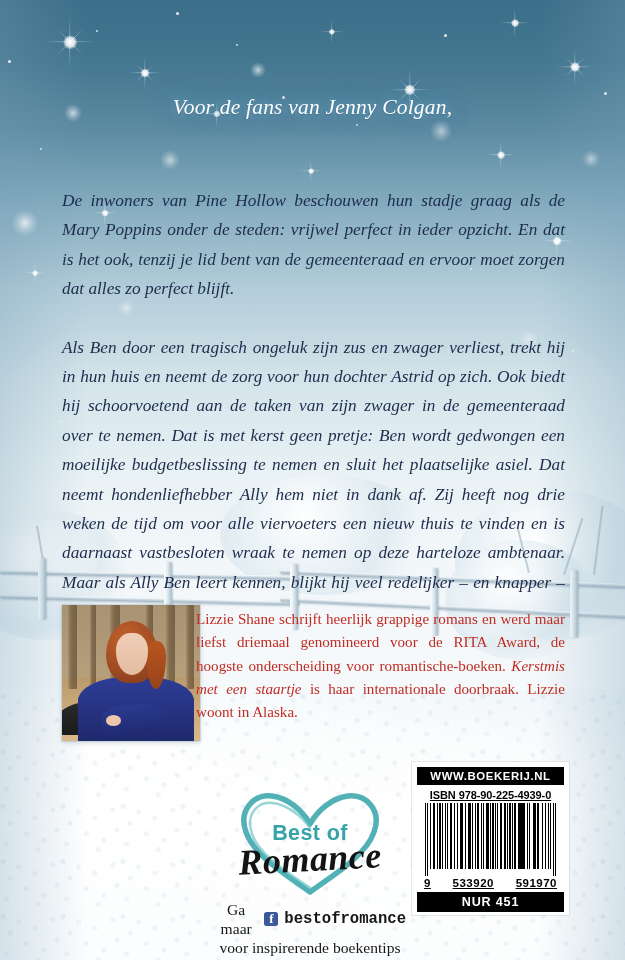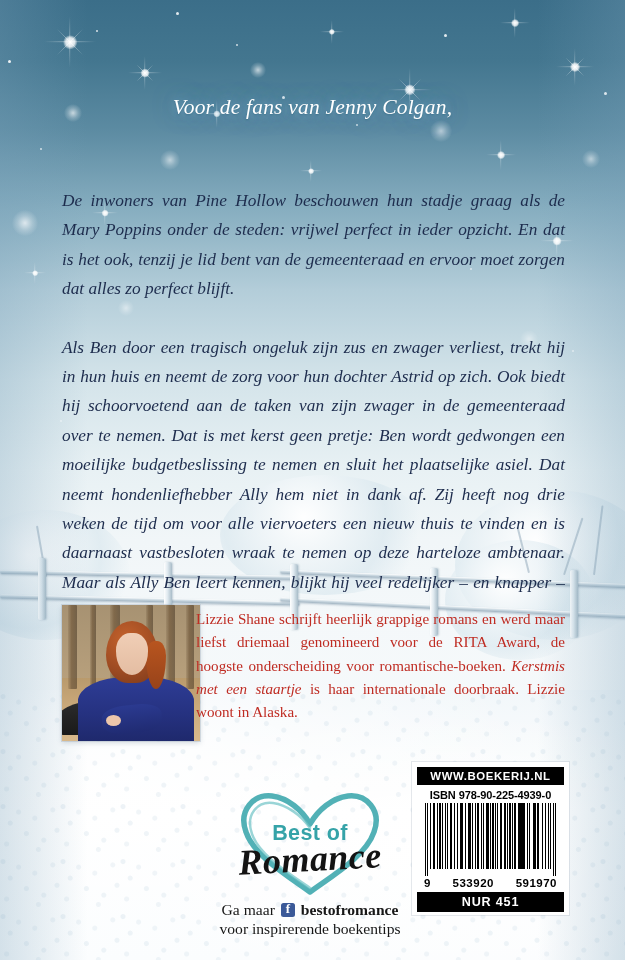--- a/index.html
+++ b/index.html
@@ -195,27 +195,28 @@
   .ga-line1{display:flex;align-items:center;justify-content:center;gap:6px;}
   .fb-icon{
     display:inline-block;width:14px;height:14px;border-radius:2.5px;
     background:#3b5998;position:relative;flex:0 0 auto;
   }
   .fb-icon::after{
     content:"f";position:absolute;left:0;right:0;top:-1.5px;
     color:#fff;font-family:"Liberation Serif", serif;font-weight:700;
     font-size:13px;line-height:16px;text-align:center;
   }
-  .fb-handle{font-weight:700;}
+  .fb-handle{font-weight:700;font-family:Liberation Mono, monospace;}
 
   
   .barcode-block{
     position:absolute;left:412px;top:762px;width:157px;height:153px;
     background:#ffffff;padding:5px 5px 5px 5px;
     box-shadow:0 0 0 1px rgba(150,165,180,.25);
+    text-decoration:underline;
   }
   .bc-url{
     background:#000;color:#fff;text-align:center;
     font-family:"Liberation Sans", sans-serif;font-weight:700;
     font-size:11.4px;letter-spacing:.6px;line-height:18px;height:18px;
   }
   .bc-isbn{
     text-align:center;color:#000;
     font-family:"Liberation Sans", sans-serif;font-weight:700;
     font-size:11px;letter-spacing:-.1px;line-height:16px;padding-top:2px;

